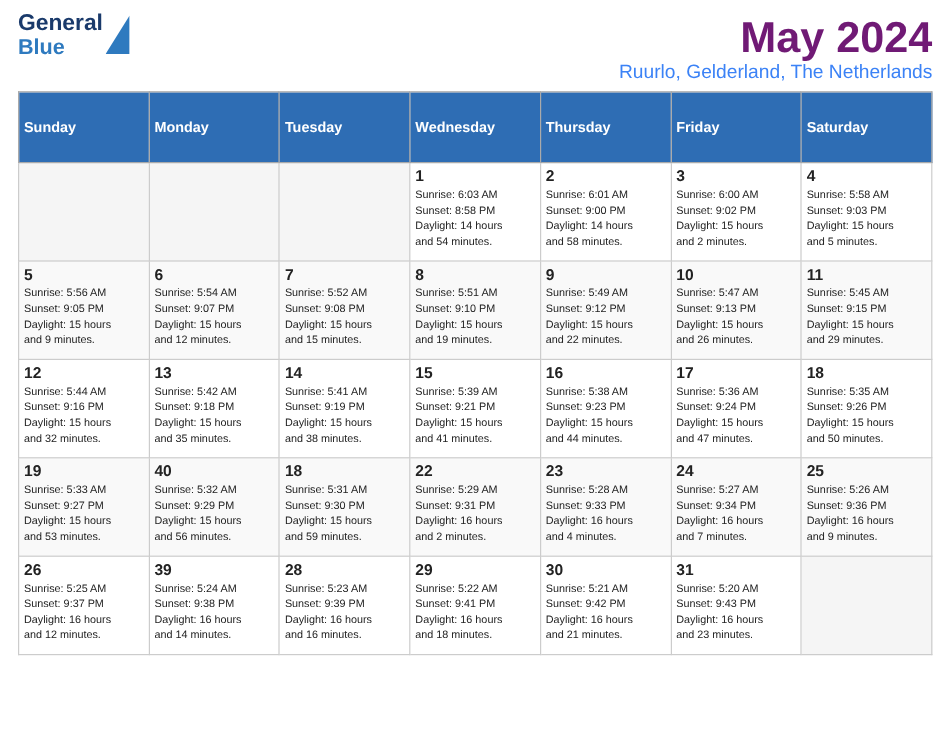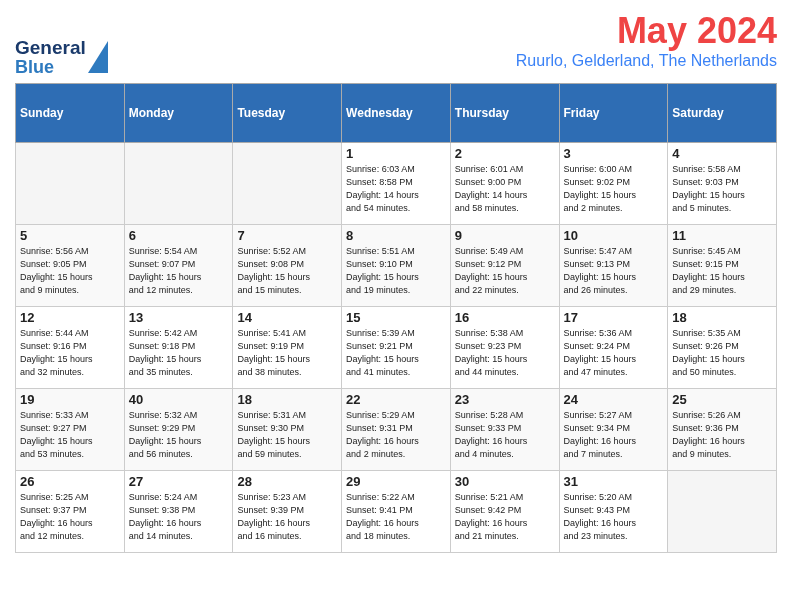--- a/index.html
+++ b/index.html
@@ -1,38 +1,38 @@
 <!DOCTYPE html>
 <html><head>
   <meta charset="utf-8">
   <style>
     * { box-sizing: border-box; margin: 0; padding: 0; }
     body { font-family: Arial, sans-serif; background: #fff; width: 792px; min-height: 612px; }
     .page { width: 792px; padding: 10px 15px; }
     .header { display: flex; justify-content: space-between; align-items: flex-start; margin-bottom: 6px; }
     .logo-area { position: relative; display: inline-block; }
     .title-area { text-align: right; }
-    .month-title { font-size: 36px; font-weight: bold; color: #ef4444; }
+    .month-title { font-size: 36px; font-weight: bold; color: #701a75; }
     .location { font-size: 16px; color: #3b82f6; }
     table { width: 100%; border-collapse: collapse; table-layout: fixed; }
     th { background-color: #2e6db4; color: #fff; font-size: 12px; font-weight: bold; padding: 22px 4px; text-align: left; border: 1px solid #aaa; }
     td { border: 1px solid #ccc; padding: 3px 4px; vertical-align: top; font-size: 9.5px; color: #222; background: #fff; min-height: 70px; height: 82px; }
     td.empty { background: #f5f5f5; }
     .day-num { font-size: 13px; font-weight: bold; color: #222; display: block; margin-bottom: 2px; }
     .day-info { font-size: 9px; color: #222; line-height: 1.45; }
     tr:nth-child(even) td { background: #f9f9f9; }
     tr:nth-child(even) td.empty { background: #f0f0f0; }
   </style>
 </head>
 <body>
 
 <div class="page">
   <div class="header">
     <div class="logo-area">
-      <div style="display:flex; align-items:center; gap:2px;margin-top:28px;">
+      <div style="display:flex; align-items:center; gap:2px;">
         <div style="display:flex; flex-direction:column; line-height:1.05;">
           <span style="font-size:19px; font-weight:bold; color:#1a3a6b;">General</span>
           <span style="font-size:18px; font-weight:bold; color:#2e7abf;">Blue</span>
         </div>
         <svg width="20" height="32" viewBox="0 0 20 32">
           <polygon points="0,32 20,0 20,32" fill="#2e7abf"></polygon>
         </svg>
       </div>
     </div>
     <div class="title-area">
@@ -164,21 +164,21 @@
             <span class="day-num">25</span>
             <div class="day-info">Sunrise: 5:26 AM<br>Sunset: 9:36 PM<br>Daylight: 16 hours<br>and 9 minutes.</div>
           </td>
         </tr>
         <tr>
           <td>
             <span class="day-num">26</span>
             <div class="day-info">Sunrise: 5:25 AM<br>Sunset: 9:37 PM<br>Daylight: 16 hours<br>and 12 minutes.</div>
           </td>
           <td>
-            <span class="day-num">27</span>
+            <span class="day-num">39</span>
             <div class="day-info">Sunrise: 5:24 AM<br>Sunset: 9:38 PM<br>Daylight: 16 hours<br>and 14 minutes.</div>
           </td>
           <td>
             <span class="day-num">28</span>
             <div class="day-info">Sunrise: 5:23 AM<br>Sunset: 9:39 PM<br>Daylight: 16 hours<br>and 16 minutes.</div>
           </td>
           <td>
             <span class="day-num">29</span>
             <div class="day-info">Sunrise: 5:22 AM<br>Sunset: 9:41 PM<br>Daylight: 16 hours<br>and 18 minutes.</div>
           </td>

